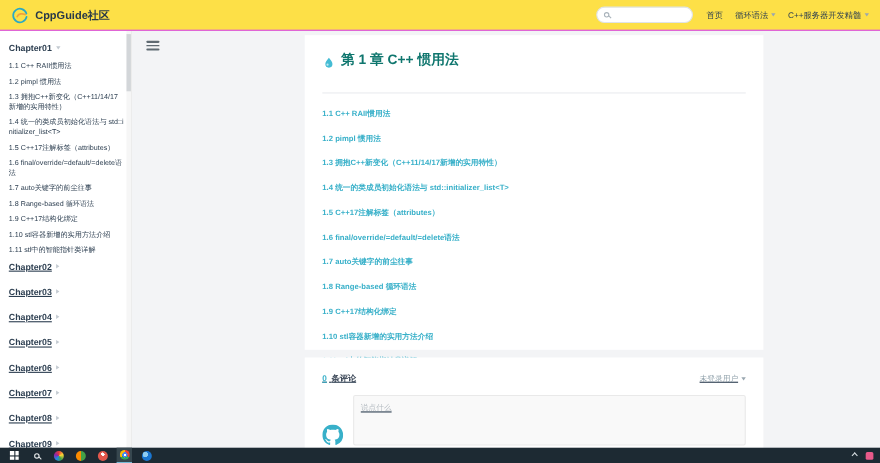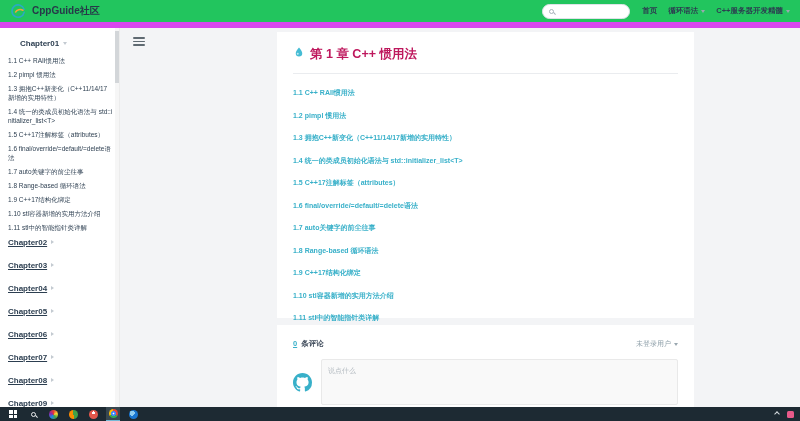--- a/index.html
+++ b/index.html
@@ -3,70 +3,70 @@
 <meta charset="utf-8">
 <style>
   * { box-sizing: border-box; }
   html,body { margin:0; padding:0; }
   body {
     width:800px; height:421px; overflow:hidden; position:relative;
     background:#f3f4f6; font-family:"Liberation Sans", sans-serif;
     color:#2c3e50;
   }
   
-  .site-header{ position:absolute; top:0; left:0; right:0; height:28px; background:#22c55e;
-    border-bottom:6px solid #d946ef; display:flex; align-items:center; justify-content:space-between;
+  .site-header{ position:absolute; top:0; left:0; right:0; height:28px; background:#fde047;
+    border-bottom:1px solid #d946ef; display:flex; align-items:center; justify-content:space-between;
     padding:0 10px; z-index:6; }
   .brand{ display:flex; align-items:center; gap:6px; cursor:pointer; }
   .brand svg{ width:16px; height:16px; }
   .site-title{ font-size:10px; font-weight:bold; color:#273849; }
   .header-right{ display:flex; align-items:center; gap:12px; }
   .searchbox{ width:88px; height:15px; border:1px solid #dfe3e8; border-radius:8px;
     display:flex; align-items:center; padding:0 6px; gap:4px; background:#fff; }
   .mag{ width:5px; height:5px; border:1px solid #a9b3bb; border-radius:50%; position:relative; flex:none; }
   .mag::after{ content:""; position:absolute; width:3px; height:1px; background:#a9b3bb;
     transform:rotate(45deg); right:-3px; bottom:-1px; }
   .searchbox input{ border:none; outline:none; width:100%; font-size:7px; background:transparent; }
   nav.top-nav{ display:flex; align-items:center; gap:11px; }
-  .nav-item{ font-size:7.5px; font-weight:700; color:#2c3e50; display:flex; align-items:center; gap:3px; cursor:pointer; white-space:nowrap;text-align:center; }
+  .nav-item{ font-size:7.5px; font-weight:400; color:#2c3e50; display:flex; align-items:center; gap:3px; cursor:pointer; white-space:nowrap;text-align:center; }
   .caret{ width:0; height:0; border-left:2.5px solid transparent; border-right:2.5px solid transparent;
     border-top:3px solid #9aa7b0; display:inline-block; }
   
   aside.sidebar{ position:absolute; top:28px; left:0; bottom:0; width:120px; background:#fff;
     border-right:1px solid #ececec; padding:10px 6px 0 8px; z-index:4; }
   .chapter{ font-size:8px; font-weight:bold; color:#2c3e50; display:flex; align-items:center; gap:4px;
-    height:10px; margin:0 12px 8px; cursor:pointer; }
+    height:10px; margin:0 0 8px; cursor:pointer; }
   .collapsed-chapters .chapter{ margin:0 0 13px;text-decoration:underline; }
   .arrow-down{ width:0; height:0; border-left:2.5px solid transparent; border-right:2.5px solid transparent;
     border-top:3px solid #c3cad1; }
   .arrow-right{ width:0; height:0; border-top:2.5px solid transparent; border-bottom:2.5px solid transparent;
     border-left:3px solid #c3cad1; }
   ul.s-list{ list-style:none; margin:0 0 5px; padding:0; }
   .s-item{ font-size:6.5px; line-height:9px; color:#2c3e50; margin:0 0 5px; cursor:pointer; word-break:break-all; }
   .sb-scroll{ position:absolute; top:0; right:0; bottom:0; width:4px; background:#f6f6f6; }
   .sb-thumb{ position:absolute; top:3px; right:0; width:4px; height:52px; background:#d3d6d9; cursor:pointer; }
   
   .hamburger{ position:absolute; top:37px; left:133px; width:12px; display:flex; flex-direction:column; gap:2px;
     cursor:pointer; z-index:3; }
   .hamburger i{ height:1.5px; background:#5f6a72; border-radius:1px; }
   .card{ position:absolute; left:277px; width:417px; background:#fff; }
   .content-card{ top:32px; height:286px; padding:14px 16px 0; }
-  h1.page-title{ margin:0; font-size:12.5px; font-weight:bold; color:#be185d; display:flex; align-items:flex-start;
-    gap:5px; padding-bottom:10px; border-bottom:1px solid #eaecef; }
+  h1.page-title{ margin:0; font-size:12.5px; font-weight:bold; color:#0f766e; display:flex; align-items:flex-end;
+    gap:5px; padding-bottom:21px; border-bottom:1px solid #eaecef; }
   h1.page-title svg{ width:12px; height:12px; flex:none; }
   ul.doc-links{ list-style:none; margin:12px 0 0; padding:0; }
   ul.doc-links li{ margin-bottom:11.5px; line-height:8px; }
   .doc-link{ font-size:7px; font-weight:600; color:var(--accent,#38b0c9); text-decoration:none; cursor:pointer; }
   
-  .comments-card{ top:325px; height:96px; padding:14px 16px; }
+  .comments-card{ top:325px; height:96px; padding:14px 16px;text-decoration:underline; }
   .c-head{ display:flex; justify-content:space-between; align-items:center; margin-bottom:10px; }
   .c-count{ font-size:7.5px; font-weight:600; color:#3c4858; }
   .count-num{ color:var(--accent,#38b0c9); text-decoration:underline; margin-right:2px; cursor:pointer; }
   .c-user{ font-size:7px; color:#8fa0aa; display:flex; align-items:center; gap:3px; cursor:pointer; }
-  .c-editor{ display:flex; gap:9px; align-items:center; }
+  .c-editor{ display:flex; gap:9px; align-items:flex-end; }
   .avatar{ width:19px; height:19px; flex:none; }
   .avatar svg{ width:19px; height:19px; display:block; }
   .c-editor textarea{ flex:1; height:46px; background:#f9f9f9; border:1px solid #e9e9e9; border-radius:2px;
     resize:none; font-size:7px; padding:6px; color:#2c3e50; outline:none; font-family:inherit; }
   .c-editor textarea::placeholder{ color:#b5bcc2; }
   
   .taskbar{ position:absolute; left:0; right:0; bottom:0; height:14px; background:var(--taskbar_bg,#1d2a33);
     z-index:10; display:flex; align-items:center; justify-content:space-between; padding:0 6px; }
   .tb-left{ display:flex; align-items:center; gap:6px; height:100%; }
   .tb-btn{ width:14px; height:100%; display:flex; align-items:center; justify-content:center; cursor:pointer; }

